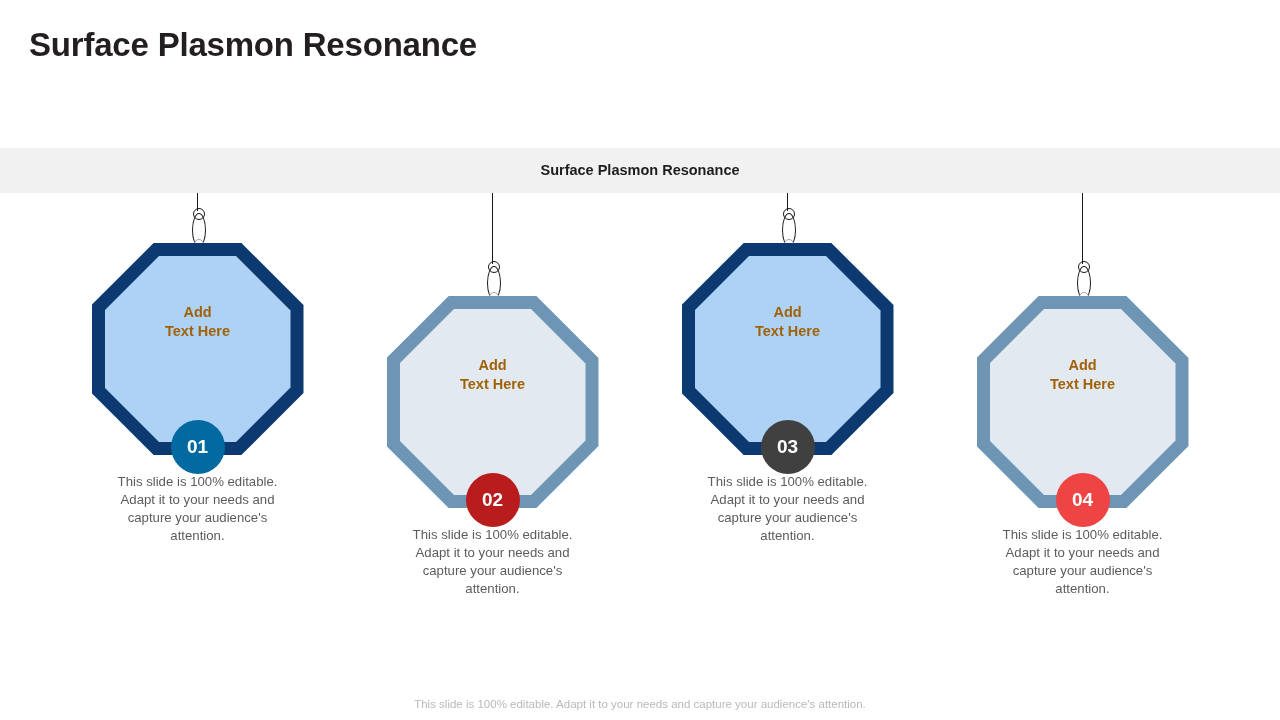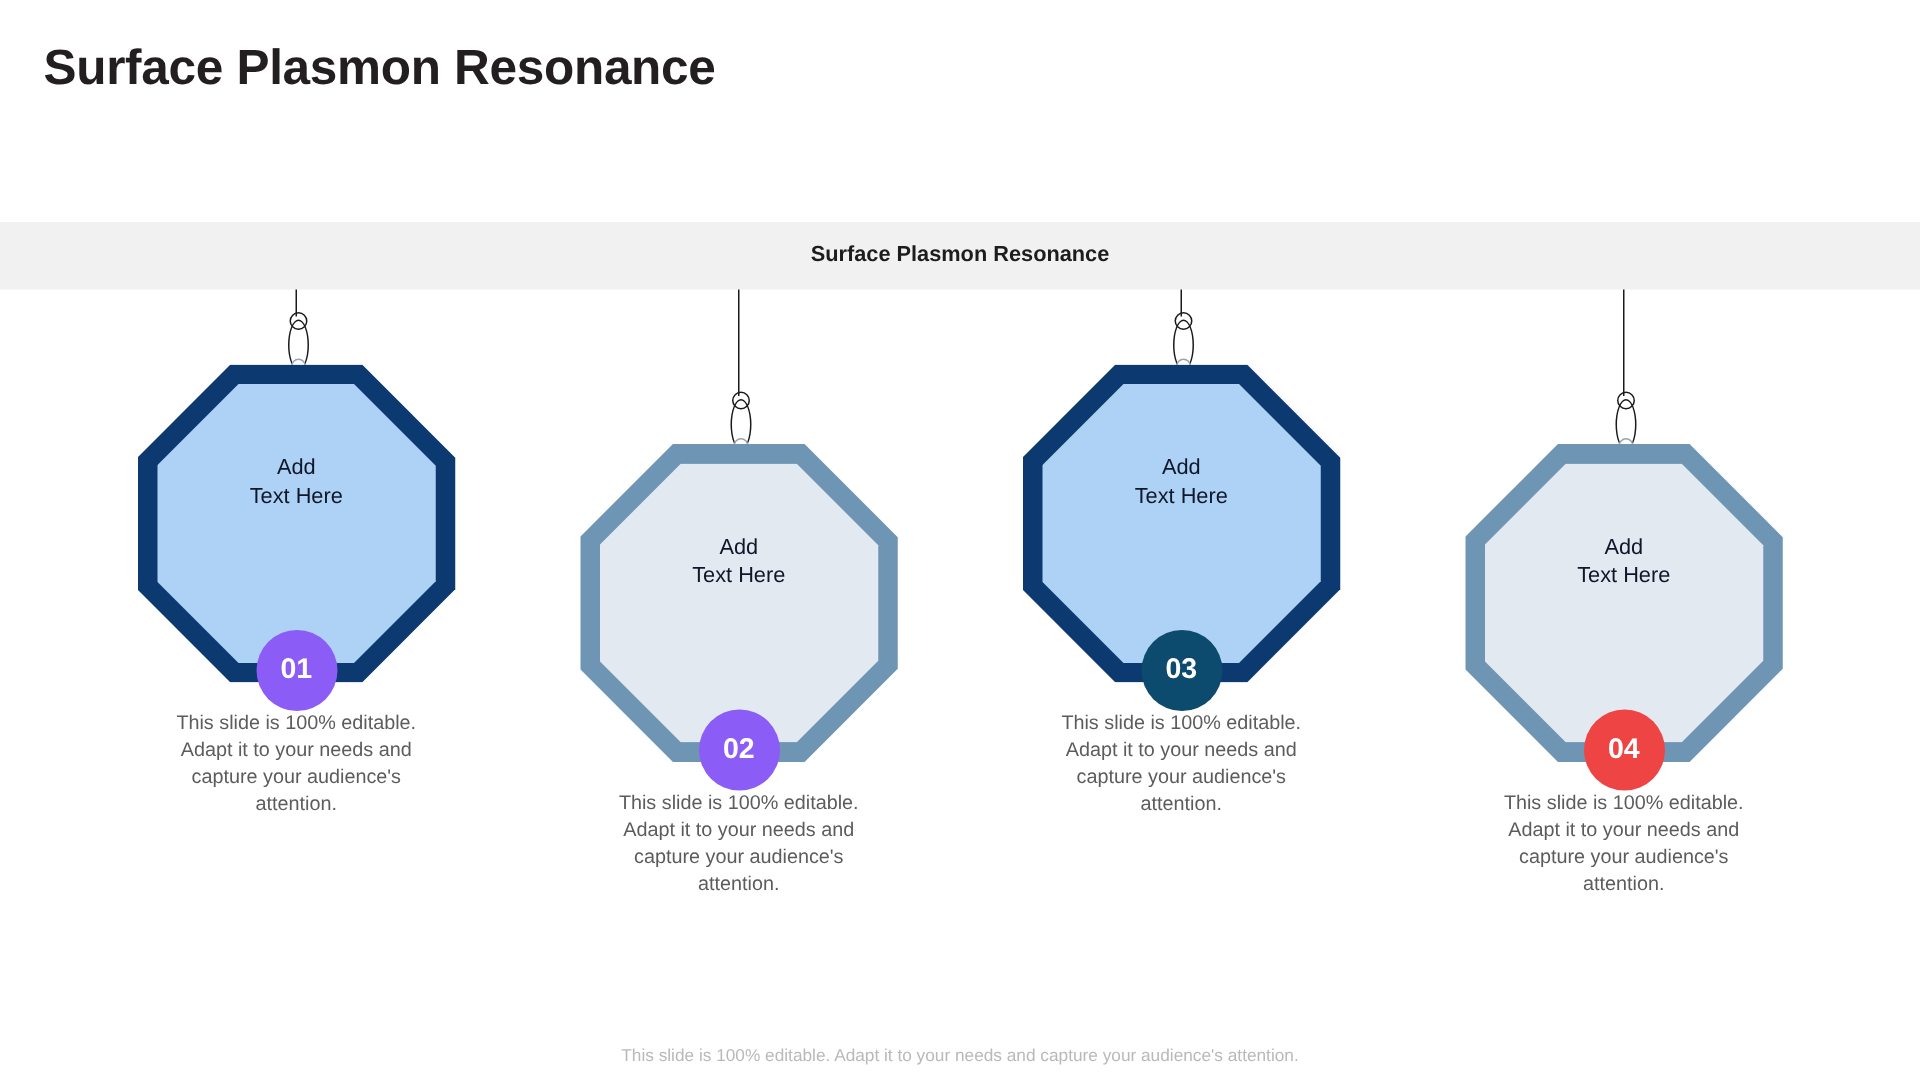--- a/index.html
+++ b/index.html
@@ -124,22 +124,22 @@
     clip-path: polygon(29.3% 0%, 70.7% 0%, 100% 29.3%, 100% 70.7%,
                        70.7% 100%, 29.3% 100%, 0% 70.7%, 0% 29.3%);
   }
   .octagon-label {
     position: absolute;
     left: 0;
     right: 0;
     top: 60px;
     text-align: center;
     font-size: 14.5px;
-    font-weight: normal;
-    color: #0f172a;
+    font-weight: bold;
+    color: #a16207;
     line-height: 19px;
   }
 
   
   .badge {
     position: absolute;
     left: 50%;
     transform: translateX(-50%);
     bottom: -19px;
     width: 54px;
@@ -193,59 +193,59 @@
       <div class="hanger-oval" style="top:20px;"></div>
       <div class="hanger-dot" style="top:46px;"></div>
     </div>
     <div class="octagon-wrap" style="top:50px;">
       <div class="octagon-outer" style="background:#0c3a70;"></div>
       <div class="octagon-inner" style="background:#aed2f5;"></div>
       <div class="octagon-label">
         <span>Add</span><br>
         <span>Text Here</span>
       </div>
-      <div class="badge" style="background:#8b5cf6;">01</div>
+      <div class="badge" style="background:#0369a1;">01</div>
     </div>
     <div class="desc" style="top:280px;">This slide is 100% editable. Adapt it to your needs and capture your audience's attention.</div>
   </div>
 
   <div class="column" style="left:345px; top:193px;">
     <div class="hanger" style="top:0px; height:111px;">
       <div class="hanger-line" style="top:0px; height:71px;"></div>
       <div class="hanger-ring" style="top:68px;"></div>
       <div class="hanger-oval" style="top:73px;"></div>
       <div class="hanger-dot" style="top:99px;"></div>
     </div>
     <div class="octagon-wrap" style="top:103px;">
       <div class="octagon-outer" style="background:#6f95b5;"></div>
       <div class="octagon-inner" style="background:#e3e9f0;"></div>
       <div class="octagon-label">
         <span>Add</span><br>
         <span>Text Here</span>
       </div>
-      <div class="badge" style="background:#8b5cf6;">02</div>
+      <div class="badge" style="background:#b91c1c;">02</div>
     </div>
     <div class="desc" style="top:333px;">This slide is 100% editable. Adapt it to your needs and capture your audience's attention.</div>
   </div>
 
   <div class="column" style="left:640px; top:193px;">
     <div class="hanger" style="top:0px; height:58px;">
       <div class="hanger-line" style="top:0px; height:18px;"></div>
       <div class="hanger-ring" style="top:15px;"></div>
       <div class="hanger-oval" style="top:20px;"></div>
       <div class="hanger-dot" style="top:46px;"></div>
     </div>
     <div class="octagon-wrap" style="top:50px;">
       <div class="octagon-outer" style="background:#0c3a70;"></div>
       <div class="octagon-inner" style="background:#aed2f5;"></div>
       <div class="octagon-label">
         <span>Add</span><br>
         <span>Text Here</span>
       </div>
-      <div class="badge" style="background:#0c4a6e;">03</div>
+      <div class="badge" style="background:#404040;">03</div>
     </div>
     <div class="desc" style="top:280px;">This slide is 100% editable. Adapt it to your needs and capture your audience's attention.</div>
   </div>
 
   <div class="column" style="left:935px; top:193px;">
     <div class="hanger" style="top:0px; height:111px;">
       <div class="hanger-line" style="top:0px; height:71px;"></div>
       <div class="hanger-ring" style="top:68px;"></div>
       <div class="hanger-oval" style="top:73px;"></div>
       <div class="hanger-dot" style="top:99px;"></div>

